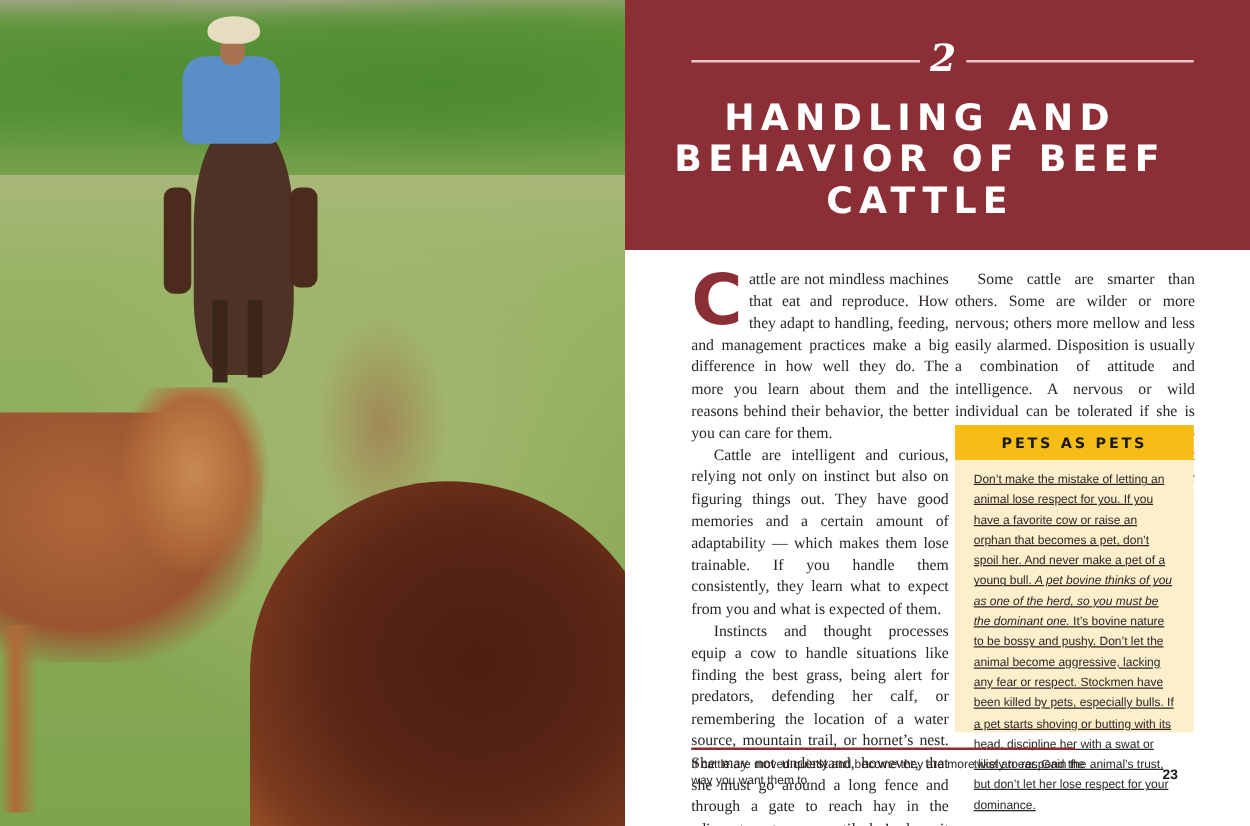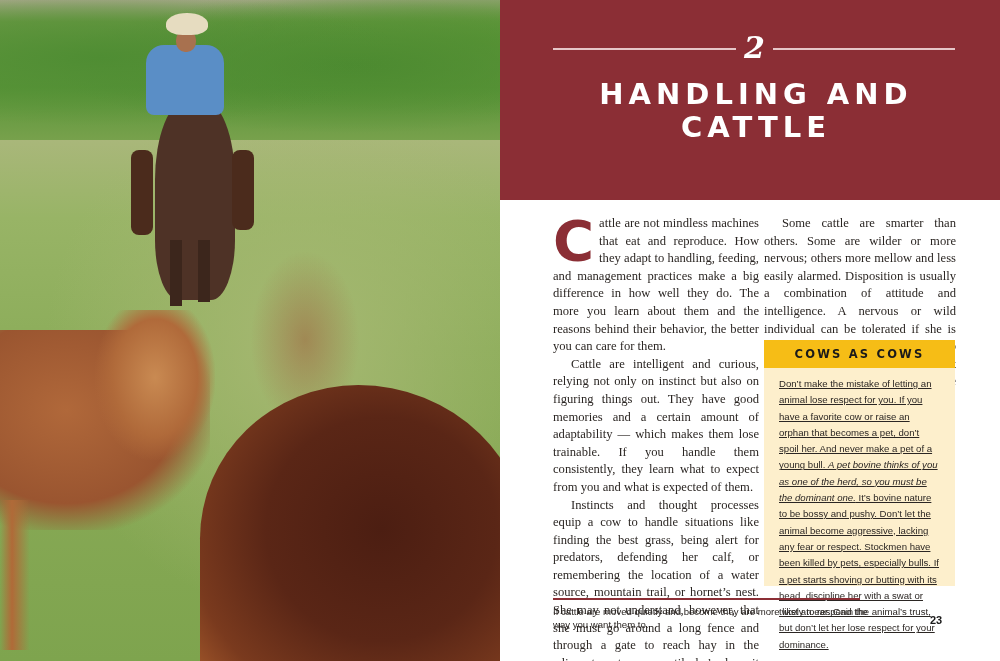--- a/index.html
+++ b/index.html
@@ -32,21 +32,21 @@
   .cow-right { position:absolute; left:200px; top:385px; width:330px; height:320px; border-radius:48% 52% 0 0;
     background: radial-gradient(ellipse at 55% 45%, #4c1e12 0%, #5a2616 45%, #7a3a1e 75%, #9a5228 90%); }
 
   
   .page { position:absolute; left:500px; top:0; width:500px; height:661px; background:#ffffff; }
   .chapter-header { position:absolute; left:0; top:0; width:500px; height:200px; background:#8b2e35; }
   .chap-rule { position:absolute; top:48px; height:2px; background:#e6c6c8; }
   .chap-rule.left { left:53px; width:183px; }
   .chap-rule.right { left:273px; width:182px; }
   .chap-num { position:absolute; left:236px; top:28px; width:37px; text-align:center; color:#ffffff; font-family:"DejaVu Serif", serif; font-style:italic; font-weight:bold; font-size:30px; line-height:40px; }
-  .chap-title { position:absolute; left:0; top:78px; width:472px; text-align:center; color:#ffffff; font-family:"DejaVu Sans", sans-serif; font-weight:bold; font-size:29px; line-height:33px; letter-spacing:5px; text-transform:uppercase;margin-left:20px; }
+  .chap-title { position:absolute; left:0; top:78px; width:472px; text-align:center; color:#ffffff; font-family:"DejaVu Sans", sans-serif; font-weight:bold; font-size:29px; line-height:33px; letter-spacing:5px; text-transform:uppercase; }
 
   .col1 { position:absolute; left:53px; top:215px; width:206px; font-size:12.6px; line-height:17.6px; color:#2b2623; text-align:justify; hyphens:auto; }
   .col2 { position:absolute; left:264px; top:215px; width:192px; font-size:12.6px; line-height:17.6px; color:#2b2623; text-align:justify; }
   .col1 p, .col2 p { margin:0; text-indent:18px; }
   .col1 p.first { text-indent:0; }
   .dropcap { float:left; font-family:"DejaVu Sans", sans-serif; font-weight:bold; color:#8b2e35; font-size:56px; line-height:46px; margin:3px 5px 0 0; }
 
   .sidebar { position:absolute; left:264px; top:340px; width:191px; height:246px; background:#fdefcc; }
   .sidebar-head { height:28px; background:#f6bd16; text-align:center; font-family:"DejaVu Sans", sans-serif; font-weight:bold; font-size:11.5px; line-height:28px; letter-spacing:2.2px; color:#1a1a1a; }
   .sidebar-body { padding:8px 14px 0 15px; font-family:"Liberation Sans", sans-serif; font-size:9.6px; line-height:16.3px; color:#2b2623;text-decoration:underline; }
@@ -77,35 +77,36 @@
   <div class="cow-right"></div>
 </div>
 
 <div class="page">
   <div class="chapter-header">
     <div class="chap-rule left"></div>
     <div class="chap-num">2</div>
     <div class="chap-rule right"></div>
     <div class="chap-title">
       <div>HANDLING AND</div>
+      <div>BEHAVIOR OF BEEF</div>
       <div>CATTLE</div>
     </div>
   </div>
 
   <div class="col1">
     <p class="first"><span class="dropcap">C</span><span>attle are not mindless machines that eat and reproduce. How they adapt to handling, feeding, and management practices make a big difference in how well they do. The more you learn about them and the reasons behind their behavior, the better you can care for them.</span></p>
     <p>Cattle are intelligent and curious, relying not only on instinct but also on figuring things out. They have good memories and a certain amount of adaptability — which makes them lose trainable. If you handle them consistently, they learn what to expect from you and what is expected of them.</p>
     <p>Instincts and thought processes equip a cow to handle situations like finding the best grass, being alert for predators, defending her calf, or remembering the location of a water source, mountain trail, or hornet’s nest. She may not understand, however, that she must go around a long fence and through a gate to reach hay in the adjacent pasture — until she’s done it once and remembers the gate. Her thoughts are very direct; she can see the hay through the fence, so she wants to go straight to it. But she can learn about gates.</p>
   </div>
 
   <div class="col2">
     <p>Some cattle are smarter than others. Some are wilder or more nervous; others more mellow and less easily alarmed. Disposition is usually a combination of attitude and intelligence. A nervous or wild individual can be tolerated if she is smart enough to be trainable — to learn that you are not a threat and that if she follows the proper routine she is not going to be hurt.</p>
   </div>
 
   <div class="sidebar">
-    <div class="sidebar-head">COWS AS COWS</div>
+    <div class="sidebar-head">PETS AS PETS</div>
     <div class="sidebar-body"><span>Don’t make the mistake of letting an animal lose respect for you. If you have a favorite cow or raise an orphan that becomes a pet, don’t spoil her. And never make a pet of a young bull. </span><em>A pet bovine thinks of you as one of the herd, so you must be the dominant one.</em><span> It’s bovine nature to be bossy and pushy. Don’t let the animal become aggressive, lacking any fear or respect. Stockmen have been killed by pets, especially bulls. If a pet starts shoving or butting with its head, discipline her with a swat or twist an ear. Gain the animal’s trust, but don’t let her lose respect for your dominance.</span></div>
   </div>
 
   <div class="caption-rule"></div>
   <div class="caption">If cattle are moved quietly and become they are more likely to respond the way you want them to.</div>
   <div class="page-num">23</div>
 </div>
 
 </body></html>

